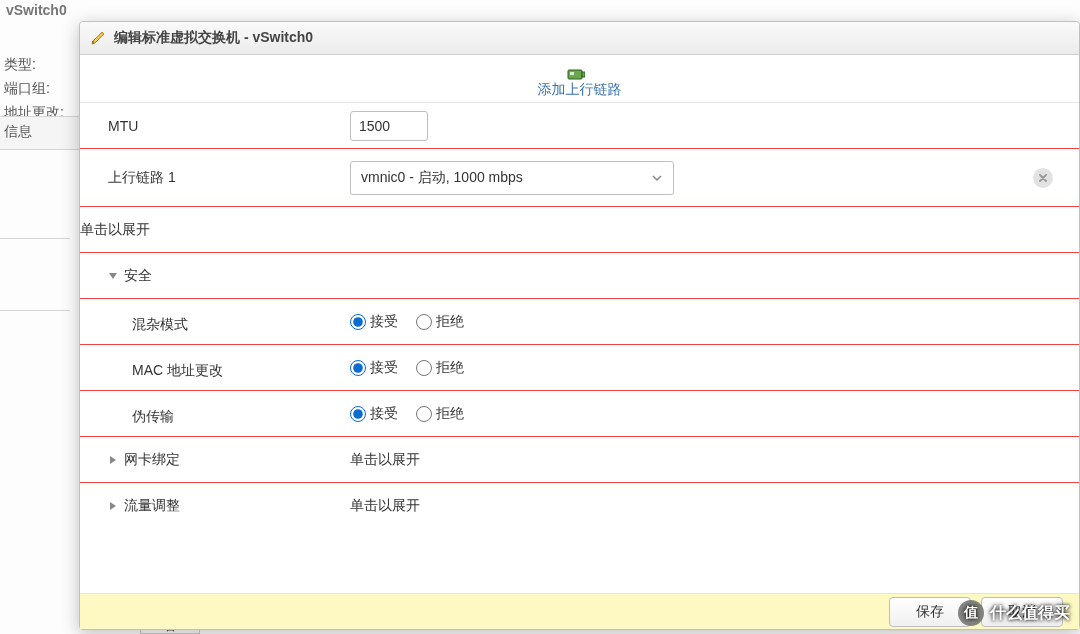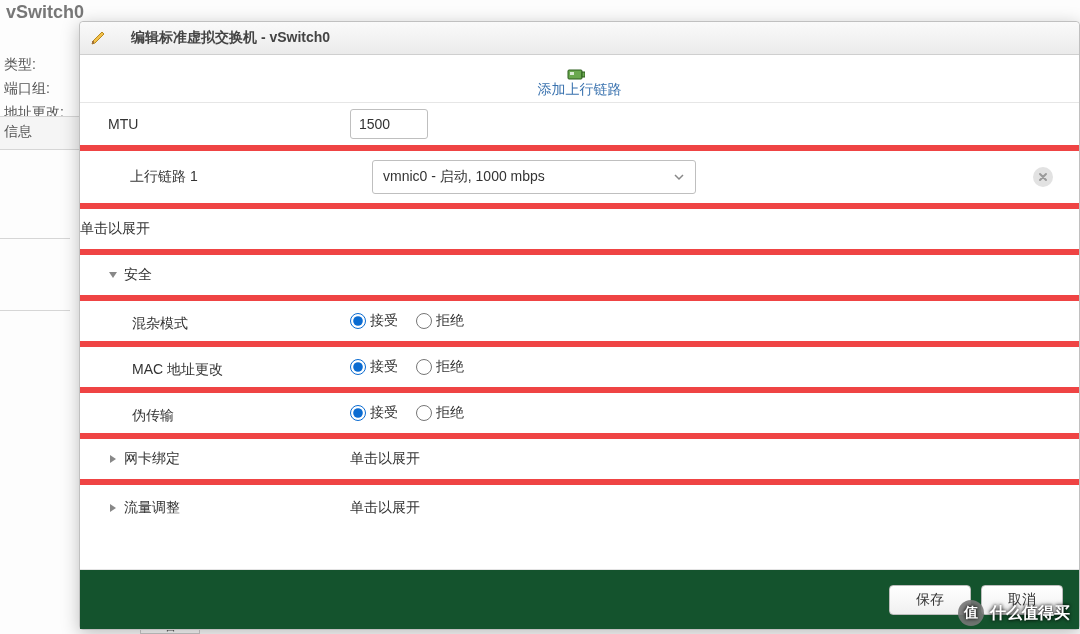--- a/index.html
+++ b/index.html
@@ -1,61 +1,61 @@
 <!DOCTYPE html>
 <html><head>
   <meta charset="utf-8">
   <style>
     * { box-sizing: border-box; margin: 0; padding: 0; }
     html, body { width: 1080px; height: 634px; overflow: hidden; font-family: Arial, "Microsoft YaHei", sans-serif; font-size: 14px; color: #333; background: #fff; }
     .page { position: relative; width: 1080px; height: 634px; }
 
     
     .bg { position: absolute; inset: 0; background: #fdfdfd; }
-    .bg-title { position: absolute; left: 6px; top: 2px; font-size: 18px; font-weight: bold; color: #777; }
+    .bg-title { position: absolute; left: 6px; top: 2px; font-size: 14px; font-weight: bold; color: #777; }
     .bg-labels { position: absolute; left: 4px; top: 28px; font-size: 14px; color: #555; line-height: 24px; margin-top: 24px; }
     .bg-infobar { position: absolute; left: 0; top: 116px; width: 100%; height: 34px; border-top: 1px solid #d6d6d6; border-bottom: 1px solid #d6d6d6; background: #f5f5f5; padding-left: 4px; padding-top: 6px; color: #555; }
     .bg-line1 { position: absolute; left: 0; top: 238px; width: 70px; border-top: 1px solid #d6d6d6; }
     .bg-line2 { position: absolute; left: 0; top: 310px; width: 70px; border-top: 1px solid #d6d6d6; }
     .bg-right { position: absolute; right: 0; top: 160px; width: 90px; height: 300px; border: 1px solid #d6d6d6; }
     .bg-right-box1 { position: absolute; top: 12px; left: 22px; width: 64px; height: 36px; border: 2px solid #969696; border-radius: 6px; }
     .bg-right-hline { position: absolute; top: 50px; left: 18px; width: 70px; border-top: 2px solid #bbb; }
     .bg-right-box2 { position: absolute; top: 200px; left: 22px; width: 64px; height: 44px; border: 2px solid #969696; border-radius: 6px; }
     .bg-right-nic { position: absolute; top: 220px; left: 46px; width: 18px; height: 12px; background: #7cc776; border: 1px solid #3a7c35; border-radius: 2px; }
     .bg-bottom { position: absolute; left: 140px; top: 614px; width: 60px; height: 20px; border: 1px solid #ccc; text-align: center; color: #555; padding-top: 2px; font-size: 13px; }
 
     
     .dialog { position: absolute; left: 79px; top: 21px; width: 1001px; height: 609px; background: #fff; border: 1px solid #c0c0c0; border-radius: 4px; box-shadow: 0 4px 18px rgba(0,0,0,.25); display: flex; flex-direction: column; }
-    .dlg-title { height: 33px; background: linear-gradient(#fafafa, #ebebeb); border-bottom: 1px solid #cfcfcf; border-radius: 4px 4px 0 0; display: flex; align-items: center; padding: 0 10px; font-weight: bold; color: #444; gap: 17px; }
+    .dlg-title { height: 33px; background: linear-gradient(#fafafa, #ebebeb); border-bottom: 1px solid #cfcfcf; border-radius: 4px 4px 0 0; display: flex; align-items: center; padding: 0 10px; font-weight: bold; color: #444; }
     .pencil { width: 16px; height: 16px; margin-right: 8px; display: inline-flex; }
     .pencil svg { width: 16px; height: 16px; }
 
     .dlg-toolbar { height: 48px; padding: 12px 16px; display: flex; align-items: center; border-bottom: 1px solid #e6e6e6; flex-direction: column; }
     .nic-icon { width: 18px; height: 14px; margin-right: 8px; display: inline-flex; }
     .nic-icon svg { width: 18px; height: 14px; }
     .toolbar-link { color: #3b73af; cursor: pointer; }
 
     .dlg-body { flex: 1; overflow: auto; }
-    .row { display: flex; align-items: center; border-bottom: 6px solid #ef4444; min-height: 46px; }
+    .row { display: flex; align-items: center; border-bottom: 1px solid #ef4444; min-height: 46px; }
     .row:last-child { border-bottom: none; }
     .row .lbl { width: 270px; padding-left: 28px; color: #333; display: flex; align-items: center; }
     .row .lbl.sub { padding-left: 52px; margin-top: 6px; }
     .row .val { flex: 1; padding: 6px 10px 6px 0; display: flex; align-items: flex-end; position: relative; }
     .caret { width: 10px; height: 10px; margin-right: 6px; display: inline-flex; }
     .caret svg { width: 10px; height: 10px; fill: #888; }
 
     .text-input { width: 78px; height: 30px; border: 1px solid #bfbfbf; border-radius: 3px; padding: 0 8px; font-size: 14px; color: #333; }
     .select { width: 324px; height: 34px; border: 1px solid #bfbfbf; border-radius: 3px; padding: 0 30px 0 10px; font-size: 14px; color: #333; background: #fff; position: relative; display: flex; align-items: center; cursor: pointer; }
     .select .chev { position: absolute; right: 10px; top: 50%; transform: translateY(-50%); fill: #888; }
     .clear-icon { position: absolute; right: 26px; top: 50%; transform: translateY(-50%); width: 20px; height: 20px; border-radius: 50%; background: #e2e2e2; color: #9a9a9a; display: flex; align-items: center; justify-content: center; font-size: 14px; cursor: pointer; }
 
     .radio { display: inline-flex; align-items: center; margin-right: 18px; cursor: pointer; }
     .radio input { width: 16px; height: 16px; margin-right: 4px; accent-color: #0a6bd1; }
 
-    .dlg-footer { height: 60px; border-top: 1px solid #e3e3e3; background: #14532d; display: flex; justify-content: flex-end; align-items: center; padding: 0 16px; gap: 10px; }
+    .dlg-footer { height: 36px; border-top: 1px solid #e3e3e3; background: #fef9c3; display: flex; justify-content: flex-end; align-items: center; padding: 0 16px; gap: 10px; }
     .btn { min-width: 82px; height: 30px; border: 1px solid #bdbdbd; border-radius: 4px; background: linear-gradient(#ffffff, #f0f0f0); color: #333; font-size: 14px; cursor: pointer; }
 
     
     .wm { position: absolute; right: 10px; bottom: 8px; display: flex; align-items: center; gap: 6px; font-size: 16px; font-weight: bold; color: #fff; text-shadow: 0 0 3px rgba(0,0,0,.9), 0 0 5px rgba(0,0,0,.7); }
     .wm-badge { width: 26px; height: 26px; border-radius: 50%; background: rgba(120,120,120,.9); color: #fff; display: flex; align-items: center; justify-content: center; font-size: 14px; }
   </style>
 </head>
 <body>
 
 <div class="page">
@@ -105,21 +105,21 @@
 
     <div class="dlg-body">
 
       <div class="row">
         <div class="lbl">MTU</div>
         <div class="val">
           <input type="text" class="text-input" value="1500" style="">
         </div>
       </div>
 
-      <div class="row" style="min-height:58px;padding-left:22px;">
+      <div class="row" style="min-height:58px;">
         <div class="lbl">上行链路 1</div>
         <div class="val">
           <div class="select">
             <span>vmnic0 - 启动, 1000 mbps</span>
             <svg class="chev" width="12" height="12" viewBox="0 0 12 12">
                 <path d="M2 4 L6 8 L10 4" stroke="#888" stroke-width="1.5" fill="none"></path>
               </svg>
           </div>
           <span class="clear-icon">
             <svg width="12" height="12" viewBox="0 0 12 12">

